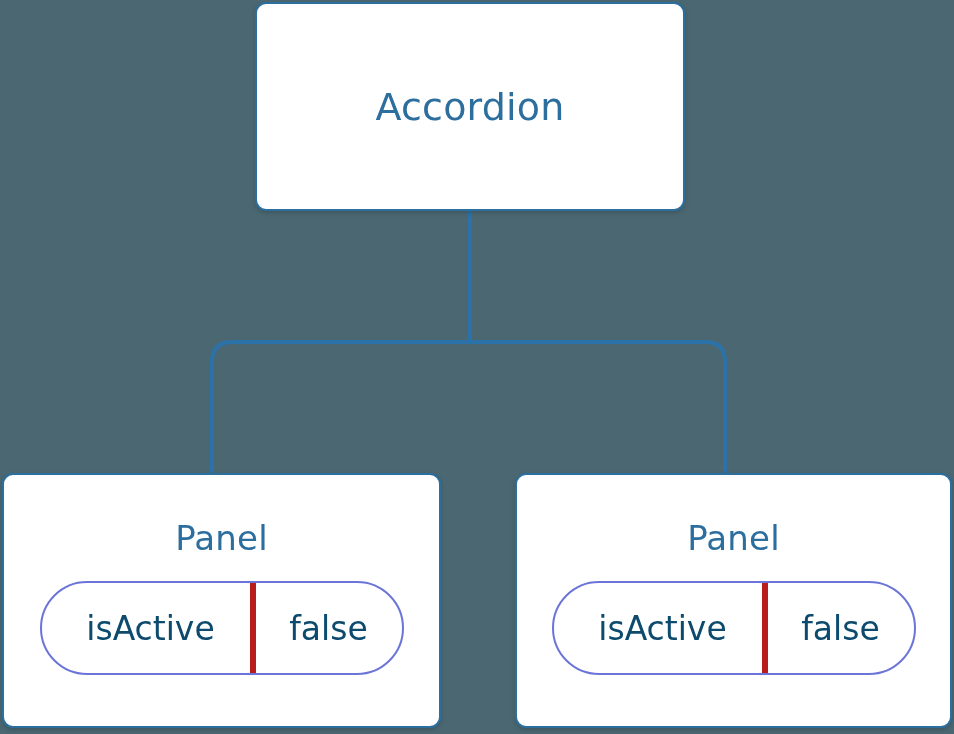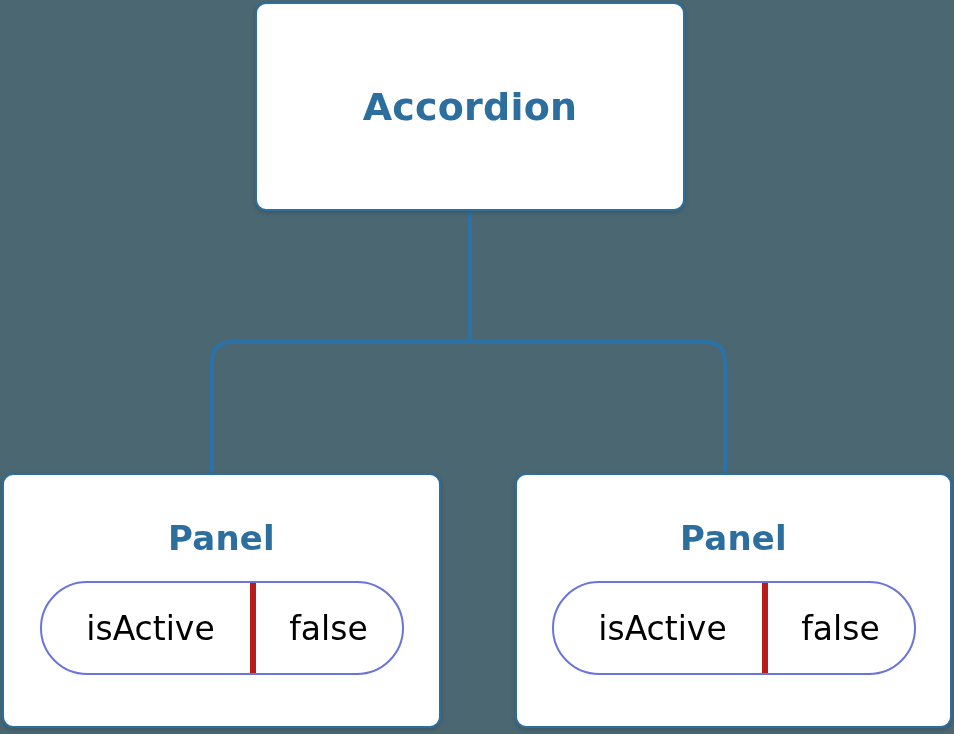--- a/index.html
+++ b/index.html
@@ -64,21 +64,21 @@
   .node-card.panel-right {
     left: 515px;
     top: 473px;
     width: 437px;
     height: 255px;
   }
 
   .node-title {
     color: #2c6e9e;
     font-size: 38px;
-    font-weight: 700;
+    font-weight: 400;
     letter-spacing: 0.2px;
     line-height: 1;
     white-space: nowrap;
   }
 
   .node-card.panel-left .node-title,
   .node-card.panel-right .node-title {
     margin-top: 46px;
     font-size: 34px;
   }
@@ -94,21 +94,21 @@
     background: transparent;
     box-sizing: border-box;
     overflow: hidden;
   }
 
   .prop-key,
   .prop-value {
     display: flex;
     align-items: center;
     justify-content: center;
-    color: #000000;
+    color: #0c4a6e;
     font-size: 33px;
     line-height: 1;
     white-space: nowrap;
     box-sizing: border-box;
   }
 
   .prop-key {
     width: 208px;
     padding-left: 10px;
   }

